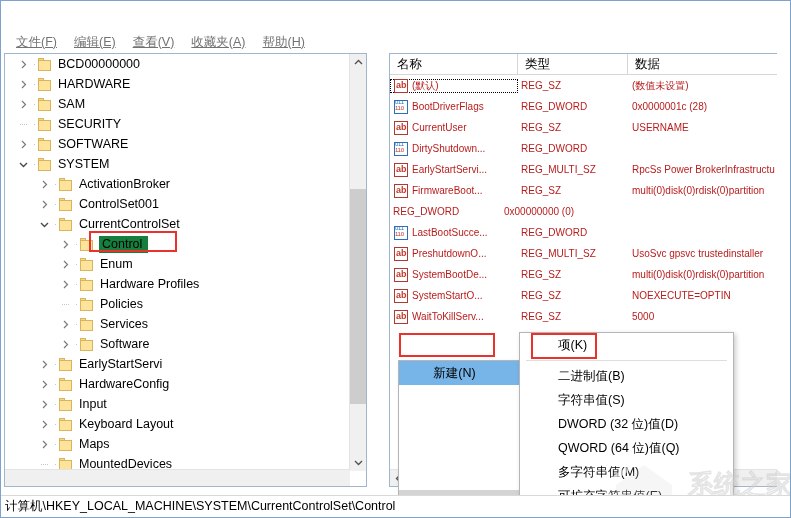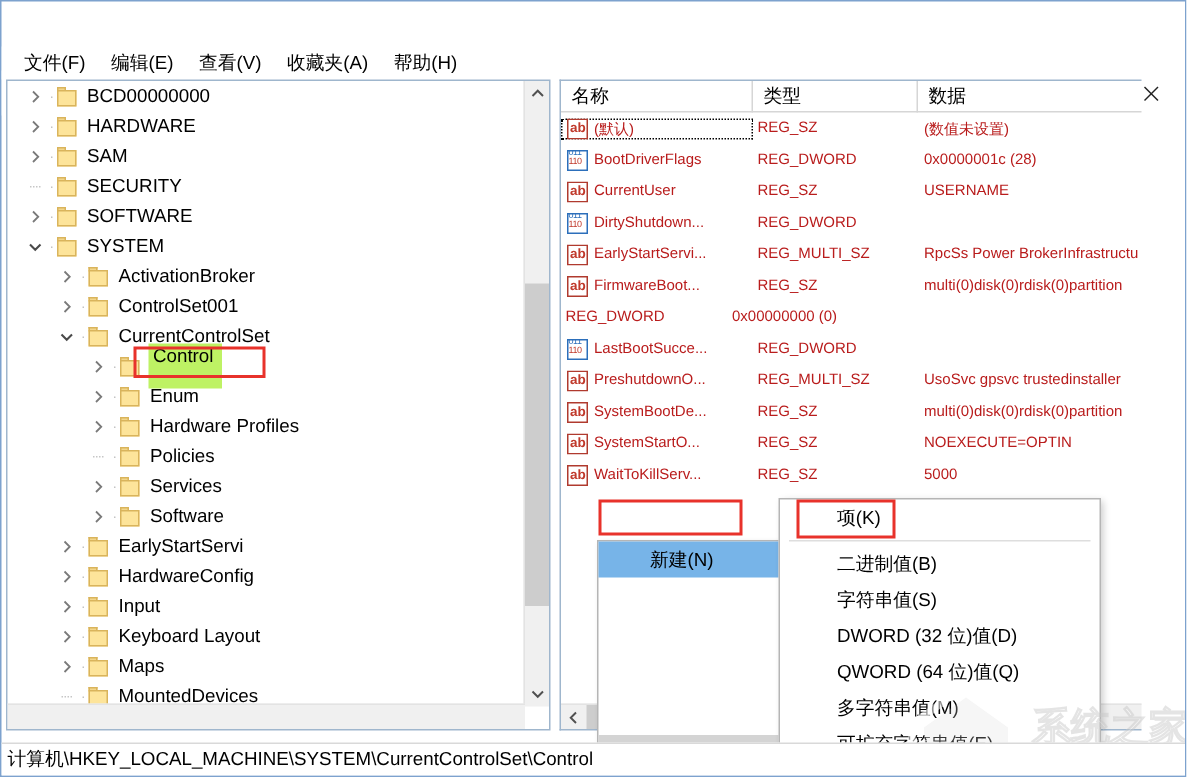--- a/index.html
+++ b/index.html
@@ -54,33 +54,33 @@
     color: #222; font-size: 13px; background: transparent;
   }
   .win-btn svg { display: block; }
 
   
   .menubar {
     position: absolute; left: 0; top: 30px; width: 789px; height: 22px;
     background: #ffffff; display: flex; align-items: center; padding-left: 7px;
   }
   .menu-item {
-    font-size: 12.5px; color: #000000; padding: 2px 9px 2px 8px; white-space: nowrap;
+    font-size: 12.5px; color: #737373; padding: 2px 9px 2px 8px; white-space: nowrap; text-decoration: underline;
   }
 
   
   .pane-area {
     position: absolute; left: 0; top: 52px; width: 789px; height: 440px;
   }
   .tree-pane {
     position: absolute; left: 3px; top: 0; width: 363px; height: 434px;
     background: #ffffff; border: 1px solid #9fb6cd; overflow: hidden;
   }
   .list-pane {
-    position: absolute; left: 372px; top: 0; width: 388px; height: 434px;
+    position: absolute; left: 388px; top: 0; width: 388px; height: 434px;
     background: #ffffff; border: 1px solid #9fb6cd; border-right: none; overflow: hidden;
   }
 
   
   .tree-scroll {
     position: absolute; left: 0; top: 0; width: 345px; height: 417px; overflow: hidden;
   }
   .tnode {
     position: relative; height: 20px; display: flex; align-items: center;
     font-size: 12.5px; color: #000; white-space: nowrap;
@@ -100,21 +100,21 @@
   .folder .tab {
     position: absolute; left: 0; top: 0; width: 6px; height: 3px;
     background: #f3d68b; border: 1px solid #d9b45c; border-bottom: none;
   }
   .folder .body {
     position: absolute; left: 0; top: 2px; width: 13px; height: 11px;
     background: #fde49a; border: 1px solid #d9b45c;
   }
   .tlabel { padding-right: 4px; }
   .tnode.selected .tlabel {
-    background: #bef264; padding: 1px 6px 15px 3px; margin-left: -1px;
+    background: #15803d; padding: 1px 6px 2px 3px; margin-left: -1px;
   }
   .red-box {
     position: absolute; border: 2px solid #e8322b; pointer-events: none;
   }
 
   
   .vscroll {
     position: absolute; right: 0; top: 0; width: 17px; height: 417px;
     background: #f0f0f0; border-left: 1px solid #e3e3e3;
   }

